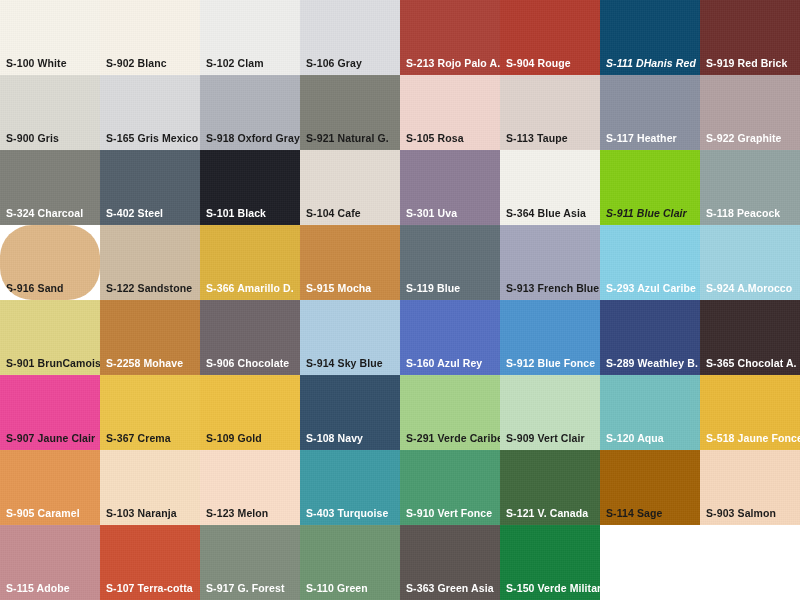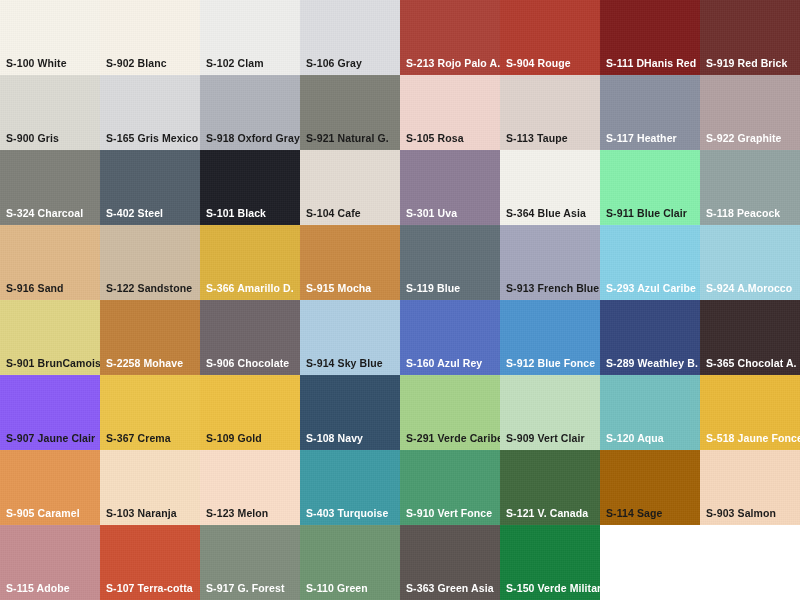--- a/index.html
+++ b/index.html
@@ -71,21 +71,21 @@
     </div>
     <div class="swatch" style="background-color: rgb(220, 221, 225);">
       <span class="swatch-label label-dark">S-106 Gray</span>
     </div>
     <div class="swatch" style="background-color: rgb(171, 66, 57);">
       <span class="swatch-label label-light">S-213 Rojo Palo A.</span>
     </div>
     <div class="swatch" style="background-color: rgb(178, 60, 47);">
       <span class="swatch-label label-light">S-904 Rouge</span>
     </div>
-    <div class="swatch" style="background-color: #7f1d1d;">
+    <div class="swatch" style="background-color: #0c4a6e; font-style: italic;">
       <span class="swatch-label label-light">S-111 DHanis Red</span>
     </div>
     <div class="swatch" style="background-color: rgb(110, 48, 46);">
       <span class="swatch-label label-light">S-919 Red Brick</span>
     </div>
     <div class="swatch" style="background-color: rgb(219, 218, 210);">
       <span class="swatch-label label-dark">S-900 Gris</span>
     </div>
     <div class="swatch" style="background-color: rgb(217, 218, 220);">
       <span class="swatch-label label-dark">S-165 Gris Mexico</span>
@@ -119,27 +119,27 @@
     </div>
     <div class="swatch" style="background-color: rgb(227, 219, 210);">
       <span class="swatch-label label-dark">S-104 Cafe</span>
     </div>
     <div class="swatch" style="background-color: rgb(141, 125, 150);">
       <span class="swatch-label label-light">S-301 Uva</span>
     </div>
     <div class="swatch" style="background-color: rgb(243, 242, 236);">
       <span class="swatch-label label-dark">S-364 Blue Asia</span>
     </div>
-    <div class="swatch" style="background-color: #86efac;">
+    <div class="swatch" style="background-color: #84cc16; font-style: italic;">
       <span class="swatch-label label-dark">S-911 Blue Clair</span>
     </div>
     <div class="swatch" style="background-color: rgb(147, 163, 162);">
       <span class="swatch-label label-light">S-118 Peacock</span>
     </div>
-    <div class="swatch" style="background-color: rgb(223, 184, 136);">
+    <div class="swatch" style="background-color: rgb(223, 184, 136); border-radius: 32px;">
       <span class="swatch-label label-dark">S-916 Sand</span>
     </div>
     <div class="swatch" style="background-color: rgb(205, 187, 162);">
       <span class="swatch-label label-dark">S-122 Sandstone</span>
     </div>
     <div class="swatch" style="background-color: rgb(220, 178, 63);">
       <span class="swatch-label label-light">S-366 Amarillo D.</span>
     </div>
     <div class="swatch" style="background-color: rgb(201, 138, 68);">
       <span class="swatch-label label-light">S-915 Mocha</span>
@@ -173,21 +173,21 @@
     </div>
     <div class="swatch" style="background-color: rgb(77, 148, 206);">
       <span class="swatch-label label-light">S-912 Blue Fonce</span>
     </div>
     <div class="swatch" style="background-color: rgb(54, 72, 126);">
       <span class="swatch-label label-light">S-289 Weathley B.</span>
     </div>
     <div class="swatch" style="background-color: rgb(59, 44, 45);">
       <span class="swatch-label label-light">S-365 Chocolat A.</span>
     </div>
-    <div class="swatch" style="background-color: #8b5cf6; padding-left: 12px;">
+    <div class="swatch" style="background-color: #ec4899; padding-left: 12px;">
       <span class="swatch-label label-dark">S-907 Jaune Clair</span>
     </div>
     <div class="swatch" style="background-color: rgb(236, 196, 74);">
       <span class="swatch-label label-dark">S-367 Crema</span>
     </div>
     <div class="swatch" style="background-color: rgb(237, 192, 67);">
       <span class="swatch-label label-dark">S-109 Gold</span>
     </div>
     <div class="swatch" style="background-color: rgb(52, 80, 106);">
       <span class="swatch-label label-light">S-108 Navy</span>

